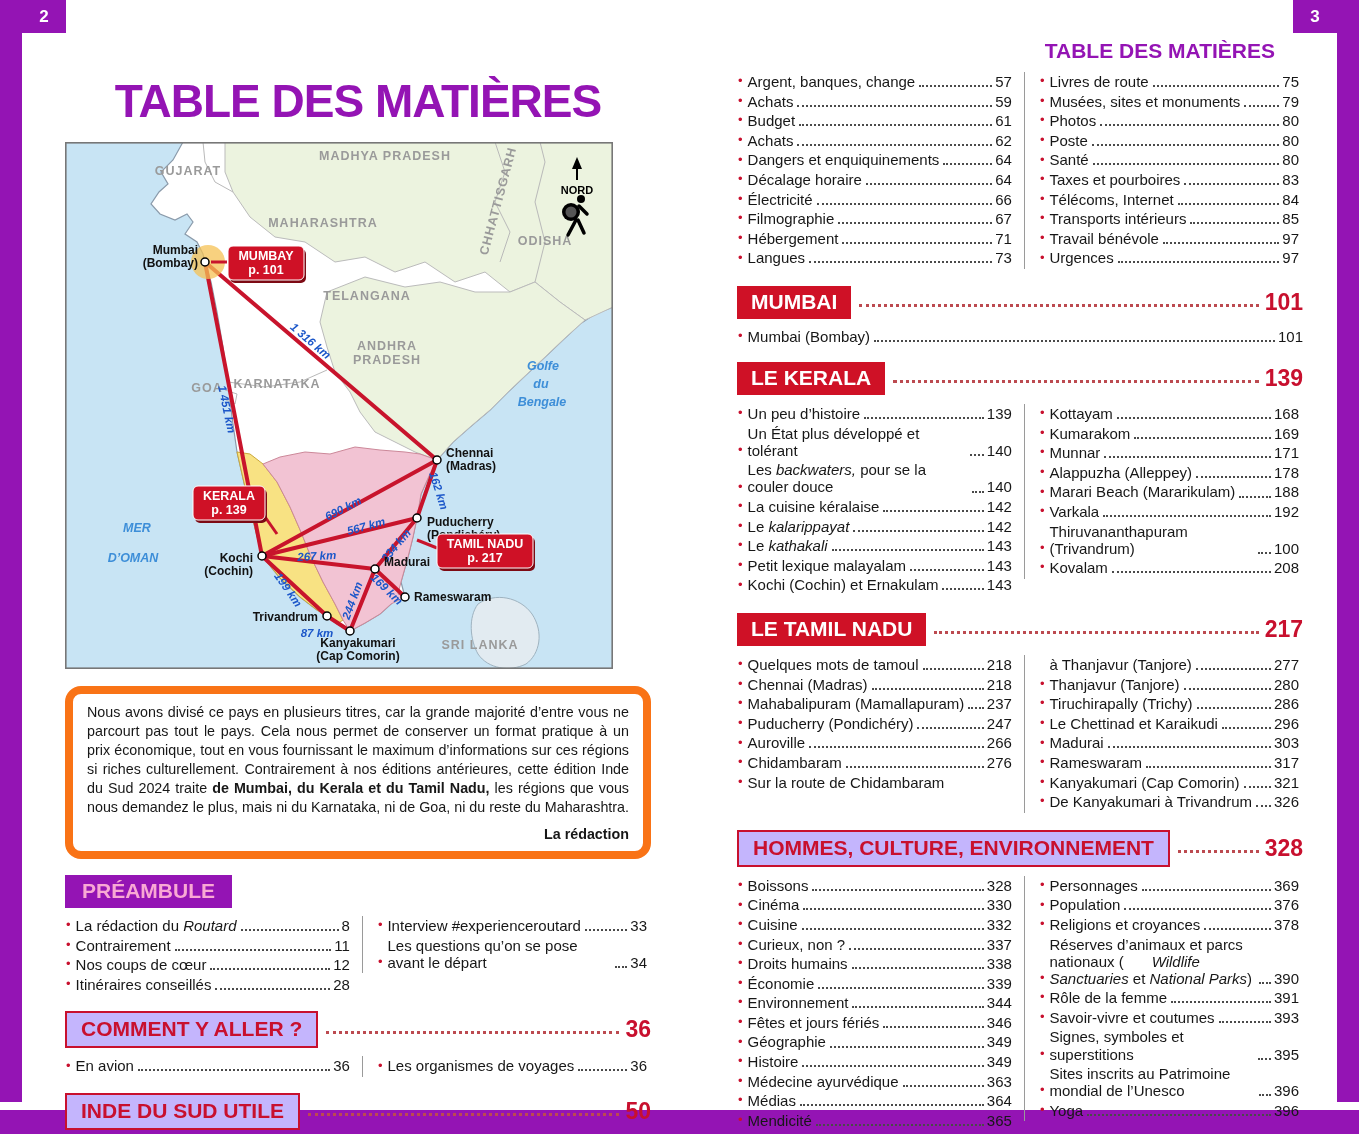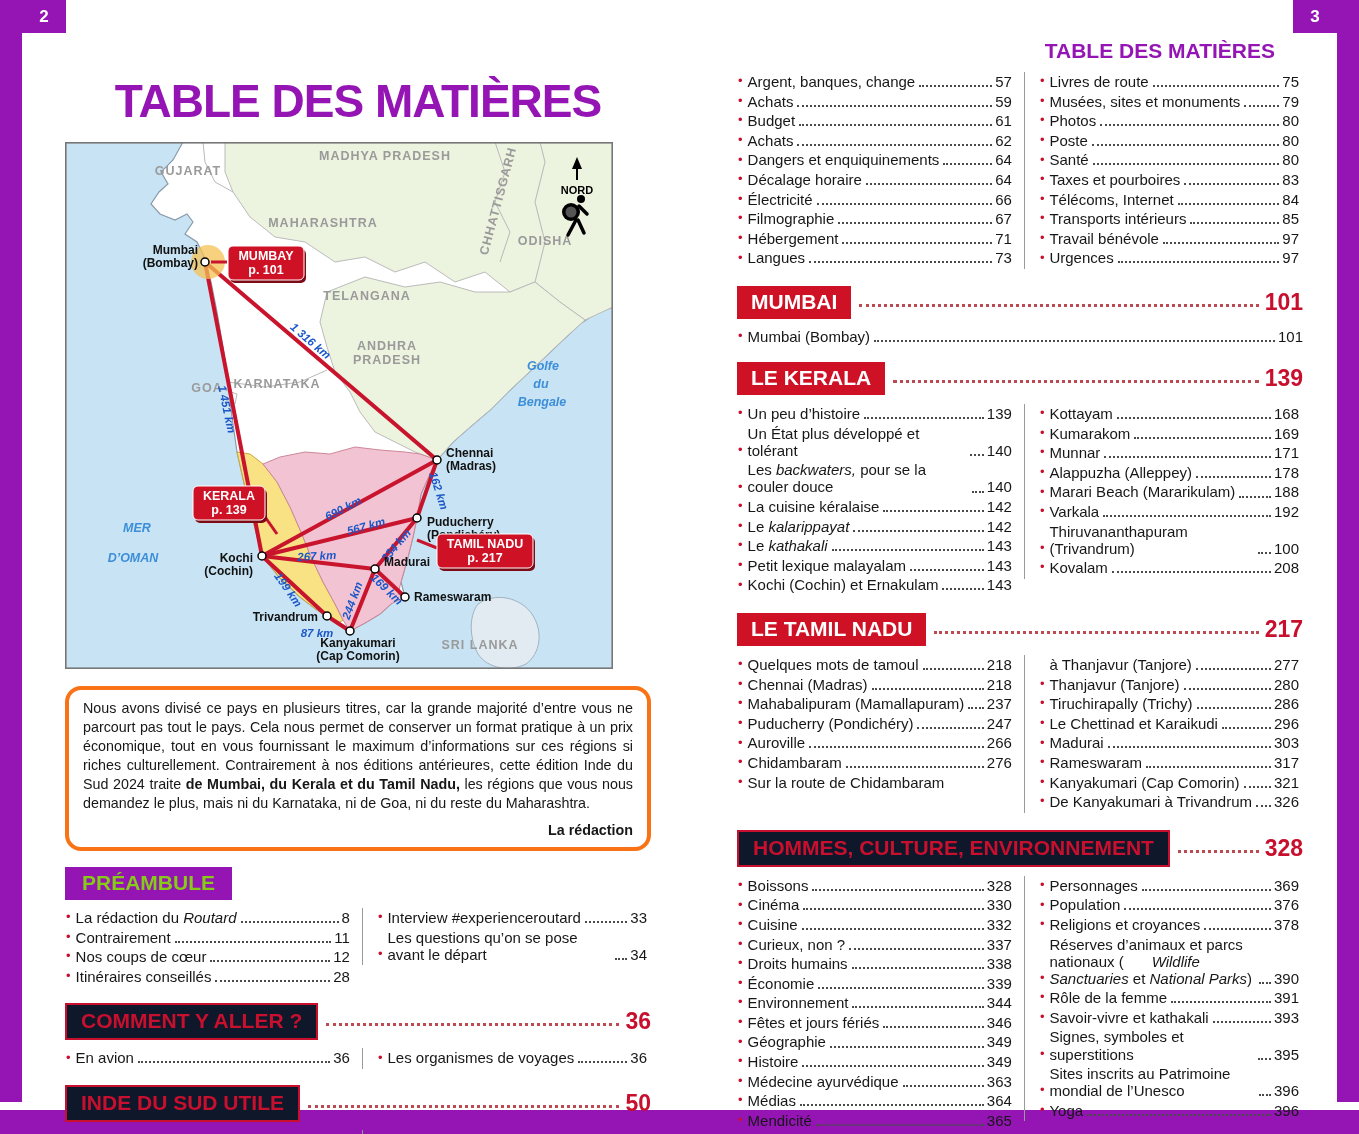--- a/index.html
+++ b/index.html
@@ -30,30 +30,30 @@
   .toc-item .lbl{flex:0 1 auto;}
   .toc-item .leader{flex:1 1 14px;min-width:12px;border-bottom:2px dotted #4a4a4a;margin:0 3px 3px 4px;}
   .toc-item .pg{flex:0 0 auto;}
   .toc-item.nobullet .bullet{visibility:hidden;}
   .cols{display:flex;align-items:flex-start;}
   .col{flex:1 1 50%;min-width:0;padding-right:4px;}
   .col + .col{border-left:1px solid #9a9a9a;padding-left:14px;margin-left:8px;}
   .sec-head{display:flex;align-items:center;}
   .sec-leader{flex:1;border-bottom:3px dotted #bc4a50;margin:6px 6px 0 8px;align-self:center;}
   .sec-page{color:var(--red);font-weight:bold;font-size:23px;}
-  .box-purple{background:var(--purple);color:#84cc16;font-weight:bold;font-size:21px;padding:4px 17px 5px;}
+  .box-purple{background:var(--purple);color:#f9a8d4;font-weight:bold;font-size:21px;padding:4px 17px 5px;}
   .box-red-solid{background:var(--red-box);color:#fff;font-weight:bold;font-size:21px;padding:4px 14px 5px;}
   .box-red-outline{border:2px solid var(--red);color:var(--red);font-weight:bold;font-size:21px;
-    padding:4px 14px 5px;background:#0f172a;}
+    padding:4px 14px 5px;background:#c4b5fd;}
   
   .left-page{position:absolute;left:65px;top:74px;width:586px;}
   .page-title{color:var(--purple);font-size:46px;font-weight:800;letter-spacing:-1px;
     text-align:center;margin:0 20px 14px 20px;}
   .map-wrap{width:548px;height:527px;}
-  .intro-box{border:4px solid #f97316;border-radius:16px;padding:9px 14px 7px;margin-top:17px;
+  .intro-box{border:8px solid #f97316;border-radius:16px;padding:9px 14px 7px;margin-top:17px;
     font-size:14.3px;line-height:1.33;text-align:justify;}
   .intro-sign{text-align:right;font-weight:bold;margin-top:8px;}
   .sec-l{margin-top:16px;}
   .sec-l .cols{margin-top:8px;}
   
   .right-page{position:absolute;left:737px;top:72px;width:566px;}
   .sec-r{margin-top:17px;}
   .sec-r .cols,.sec-r .fullcol{margin-top:9px;}
   
   text{font-family:"Liberation Sans", sans-serif;}
@@ -882,21 +882,21 @@
 
           <div class="toc-item">
             <span class="bullet">•</span>
             <span class="lbl">Rôle de la femme</span>
             <span class="leader"></span>
             <span class="pg">391</span>
           </div>
 
           <div class="toc-item">
             <span class="bullet">•</span>
-            <span class="lbl">Savoir-vivre et kathakali</span>
+            <span class="lbl">Savoir-vivre et coutumes</span>
             <span class="leader"></span>
             <span class="pg">393</span>
           </div>
 
           <div class="toc-item">
             <span class="bullet">•</span>
             <span class="lbl">Signes, symboles et superstitions</span>
             <span class="leader"></span>
             <span class="pg">395</span>
           </div>

